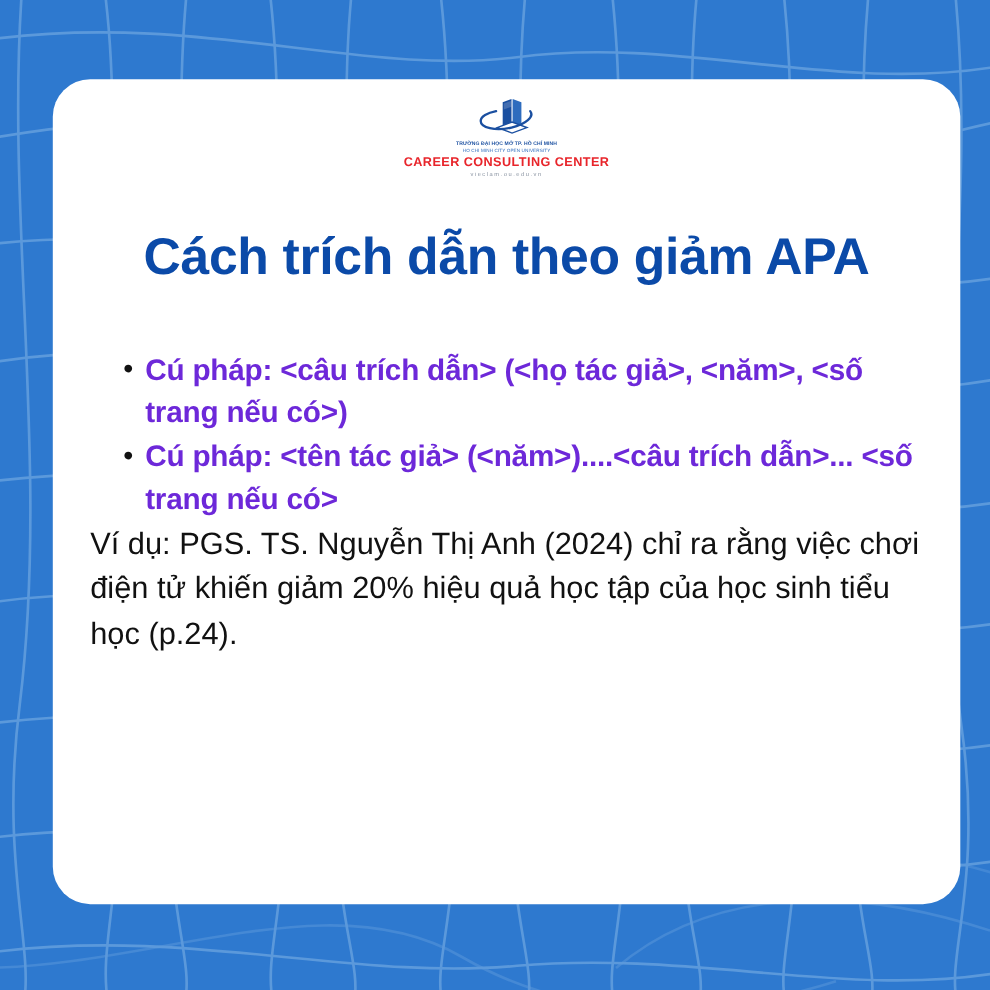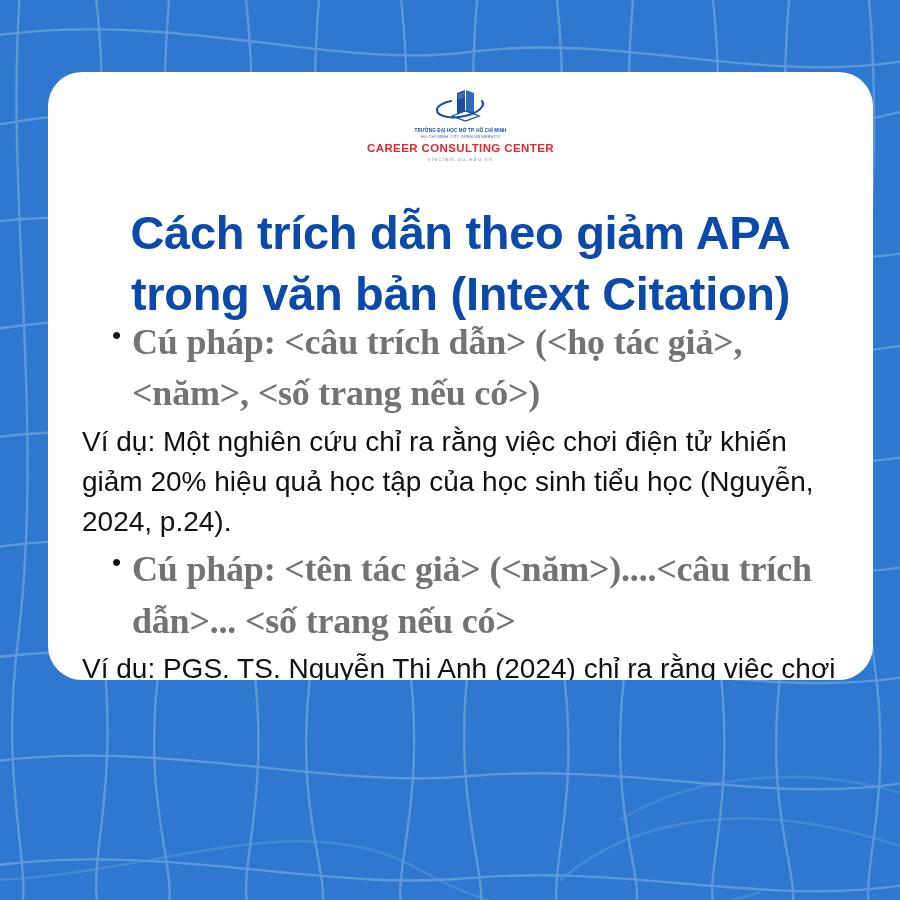--- a/index.html
+++ b/index.html
@@ -21,21 +21,21 @@
     width: 900px;
     height: 900px;
     z-index: 0;
   }
 
   #card {
     position: absolute;
     left: 48px;
     top: 72px;
     width: 825px;
-    height: 608px;
+    height: 750px;
     background: #ffffff;
     border-radius: 34px;
     z-index: 1;
     box-sizing: border-box;
     overflow: hidden;
   }
 
   
   #logo-block {
     position: absolute;
@@ -128,26 +128,25 @@
   .bullet-dot {
     flex: 0 0 auto;
     width: 20px;
     font-size: 26px;
     line-height: 1.43;
     color: #111111;
     text-align: left;
   }
   .bullet-text {
     flex: 1 1 auto;
-    color: #737373;
-    font-weight: bold;
-    font-size: 36px;
+    color: #6d28d9;
+    font-weight: bold;
+    font-size: 27px;
     line-height: 1.43;
     letter-spacing: -0.2px;
-    font-family: Liberation Serif, serif;
   }
 </style>
 </head>
 <body>
 
 <svg id="bg-pattern" viewBox="0 0 900 900" xmlns="http://www.w3.org/2000/svg">
   <rect x="0" y="0" width="900" height="900" fill="#2E79CF"></rect>
   <g stroke="#6BA4E0" stroke-width="2.4" fill="none" opacity="0.75">
 
     <path d="M 20 -10 C 5 200, 45 420, 18 640 C 0 780, 30 860, 22 910"></path>
@@ -196,32 +195,30 @@
       </g>
     </svg>
     <div id="logo-univ-vn">TRƯỜNG ĐẠI HỌC MỞ TP. HỒ CHÍ MINH</div>
     <div id="logo-univ-en">HO CHI MINH CITY OPEN UNIVERSITY</div>
     <div id="logo-center-name">CAREER CONSULTING CENTER</div>
     <div id="logo-url">vieclam.ou.edu.vn</div>
   </div>
 
   <h1 id="title">
     <span class="t-line">Cách trích dẫn theo giảm APA</span>
-    <span class="t-line">trong văn bản (Intext Citation)</span>
   </h1>
 
   <div id="body-block">
 
 
     <div class="bullet-row">
       <span class="bullet-dot">•</span>
       <span class="bullet-text">Cú pháp: &lt;câu trích dẫn&gt; (&lt;họ tác giả&gt;, &lt;năm&gt;, &lt;số trang nếu có&gt;)</span>
     </div>
 
-    <p class="para">Ví dụ: Một nghiên cứu chỉ ra rằng việc chơi điện tử khiến giảm 20% hiệu quả học tập của học sinh tiểu học (Nguyễn, 2024, p.24).</p>
 
     <div class="bullet-row">
       <span class="bullet-dot">•</span>
       <span class="bullet-text">Cú pháp: &lt;tên tác giả&gt; (&lt;năm&gt;)....&lt;câu trích dẫn&gt;... &lt;số trang nếu có&gt;</span>
     </div>
 
     <p class="para">Ví dụ: PGS. TS. Nguyễn Thị Anh (2024) chỉ ra rằng việc chơi điện tử khiến giảm 20% hiệu quả học tập của học sinh tiểu học (p.24).</p>
 
   </div>
 </div>

